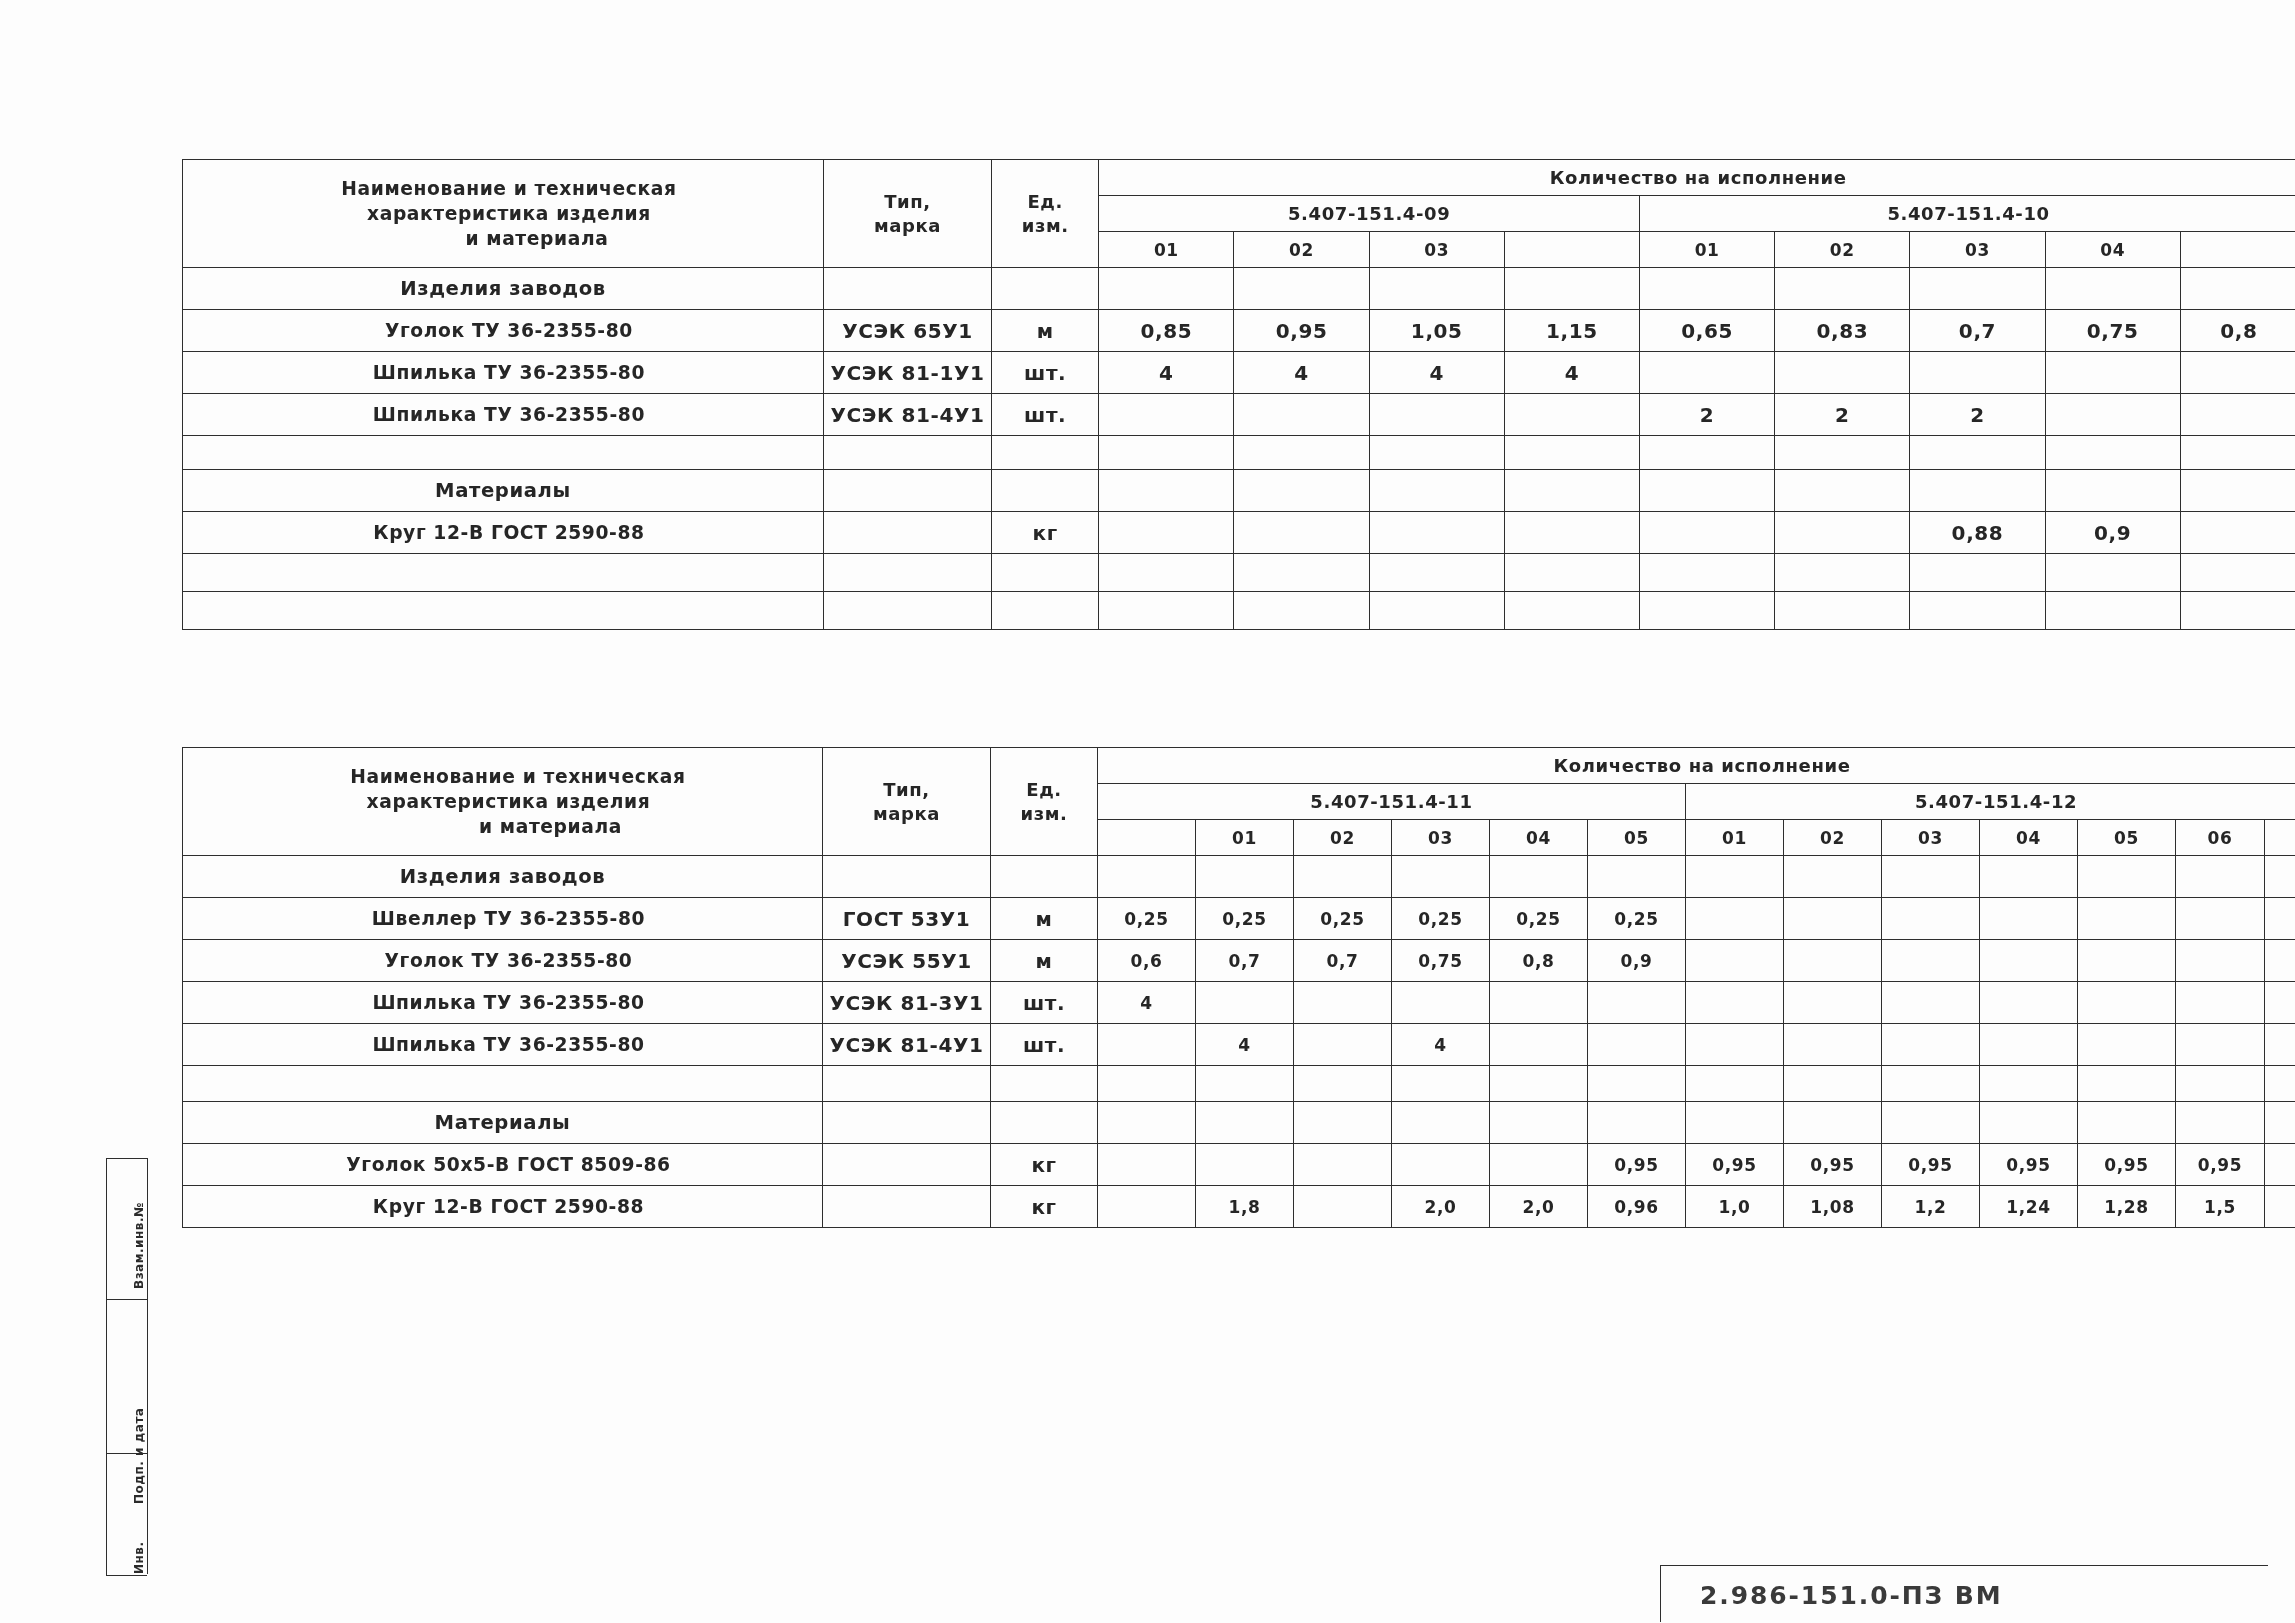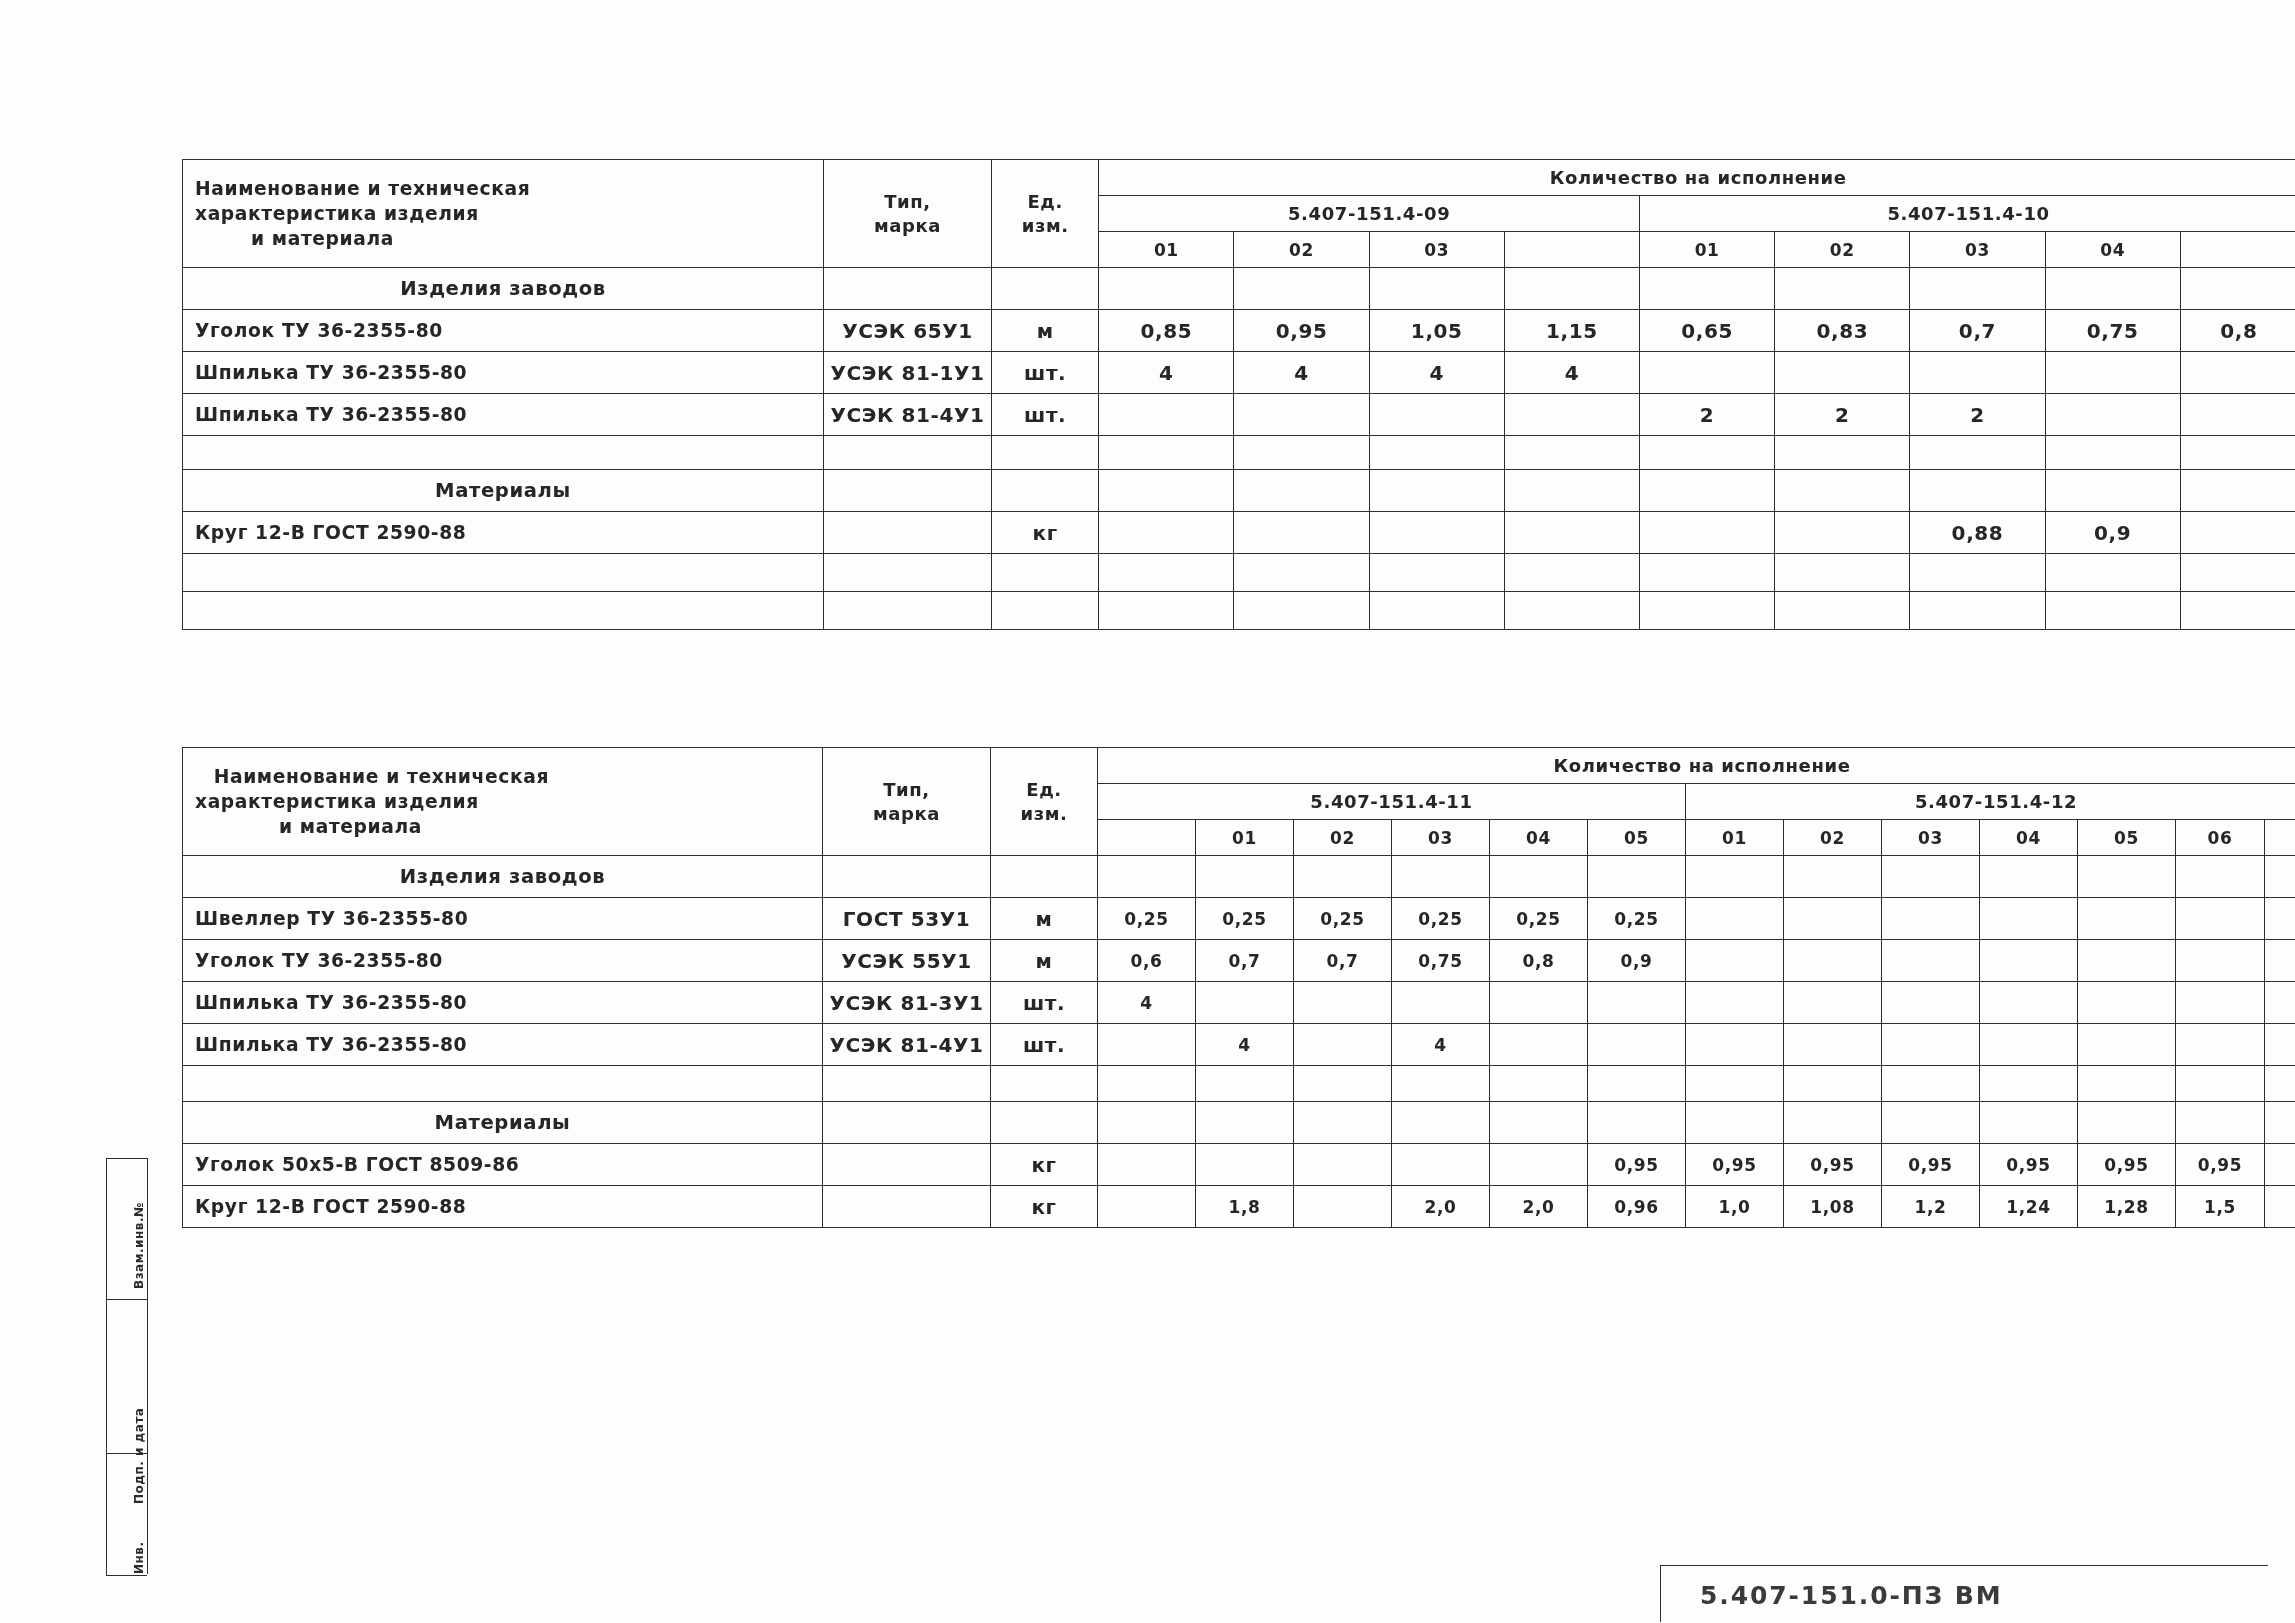--- a/index.html
+++ b/index.html
@@ -36,21 +36,21 @@
     border: 1.4px solid #2e2e2e;
     padding: 0;
     vertical-align: middle;
     text-align: center;
     font-weight: 600;
     color: #262626;
     letter-spacing: 0.6px;
     white-space: nowrap;
     overflow: hidden;
   }
-  .tbl .left { text-align: left; padding-left: 12px; margin-left: 36px; }
+  .tbl .left { text-align: center; padding-left: 12px; margin-left: 36px; }
 
   .hdr-name { font-size: 18.7px; line-height: 1.35; }
   .hdr-sub  { font-size: 18px; line-height: 1.3; }
   .cell-txt { font-size: 18.7px; }
   .cell-num { font-size: 20px; }
   .small-col { font-size: 17px; }
 
   .section-title {
     font-size: 19.6px;
     text-underline-offset: 3.7px;
@@ -539,16 +539,16 @@
     <div class="divider" style="top:140px;"></div>
     <div class="divider" style="top:294px;"></div>
   </div>
   <div class="margin-vline"></div>
 
   <div class="margin-label" style="left:132px; top:1289px;">Взам.инв.№</div>
   <div class="margin-label" style="left:132px; top:1504px;">Подп. и дата</div>
   <div class="margin-label" style="left:132px; top:1574px;">Инв.</div>
 
   <div class="stamp"></div>
-  <div class="stamp-code hw">5.407-151.0-ПЗ ВМ</div>
+  <div class="stamp-code hw">2.986-151.0-ПЗ ВМ</div>
 
 </div>
 
 
 </body></html>

